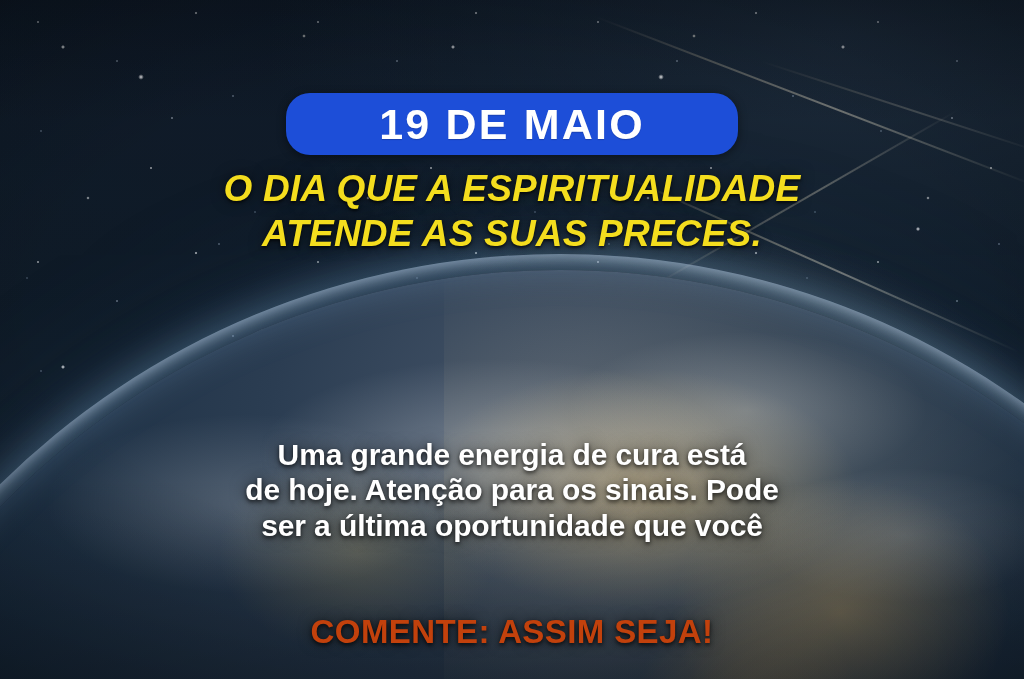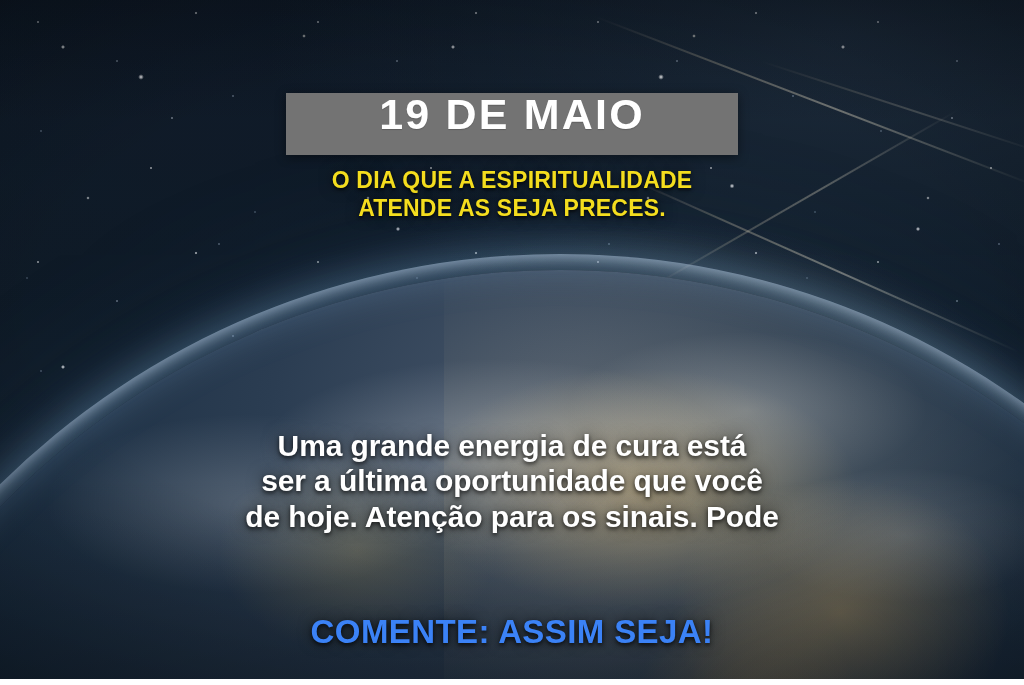--- a/index.html
+++ b/index.html
@@ -159,75 +159,77 @@
     text-align: center;
   }
 
   .date-banner {
     position: absolute;
     left: 50%;
     transform: translateX(-50%);
     top: 93px;
     width: 452px;
     height: 62px;
-    background: #737373;
+    background: #1d4ed8;
     display: flex;
-    align-items: flex-start;
+    align-items: center;
     justify-content: center;
     box-shadow: 0 2px 10px rgba(0,0,0,.45);
+    border-radius: 24px;
   }
   .date-banner-text {
     color: #ffffff;
     font-size: 43px;
     font-weight: 700;
     letter-spacing: 2.2px;
     line-height: 1;
     white-space: nowrap;
     text-shadow: 0 1px 1px rgba(0,0,0,.18);
   }
 
   .headline {
     position: absolute;
     top: 166px;
     left: 0;
     right: 0;
     color: #f4dd1e;
-    font-size: 23px;
+    font-size: 37px;
     font-weight: 700;
     line-height: 1.22;
     letter-spacing: .2px;
     text-shadow:
       0 2px 3px rgba(0,0,0,.65),
       0 0 14px rgba(0,0,0,.55);
+    font-style: italic;
   }
   .headline span { display: block; }
 
   .body-copy {
     position: absolute;
-    top: 428px;
+    top: 437px;
     left: 50%;
     transform: translateX(-50%);
     width: 870px;
     color: #ffffff;
     font-size: 30px;
     font-weight: 700;
     line-height: 1.18;
     letter-spacing: -.1px;
     text-shadow:
       0 2px 4px rgba(0,0,0,.72),
       0 0 16px rgba(0,0,0,.60);
   }
   .body-copy span { display: block; }
 
   .cta {
     position: absolute;
     top: 613px;
     left: 0;
     right: 0;
-    color: #3b82f6;
+    color: #c2410c;
     font-size: 33px;
     font-weight: 700;
     letter-spacing: .4px;
     text-shadow:
       0 2px 4px rgba(0,0,0,.75),
       0 0 14px rgba(0,0,0,.6);
   }
 
   .bottom-strip {
     position: absolute;
@@ -259,27 +261,27 @@
   <div class="vignette"></div>
 
   <div class="content">
 
     <div class="date-banner">
       <div class="date-banner-text">19 DE MAIO</div>
     </div>
 
     <div class="headline">
       <span>O DIA QUE A ESPIRITUALIDADE</span>
-      <span>ATENDE AS SEJA PRECES.</span>
+      <span>ATENDE AS SUAS PRECES.</span>
     </div>
 
     <div class="body-copy">
       <span>Uma grande energia de cura está</span>
+      <span>de hoje. Atenção para os sinais. Pode</span>
       <span>ser a última oportunidade que você</span>
-      <span>de hoje. Atenção para os sinais. Pode</span>
     </div>
 
     <div class="cta">COMENTE: ASSIM SEJA!</div>
 
   </div>
 
   <div class="bottom-strip"></div>
 
 </div>
 

